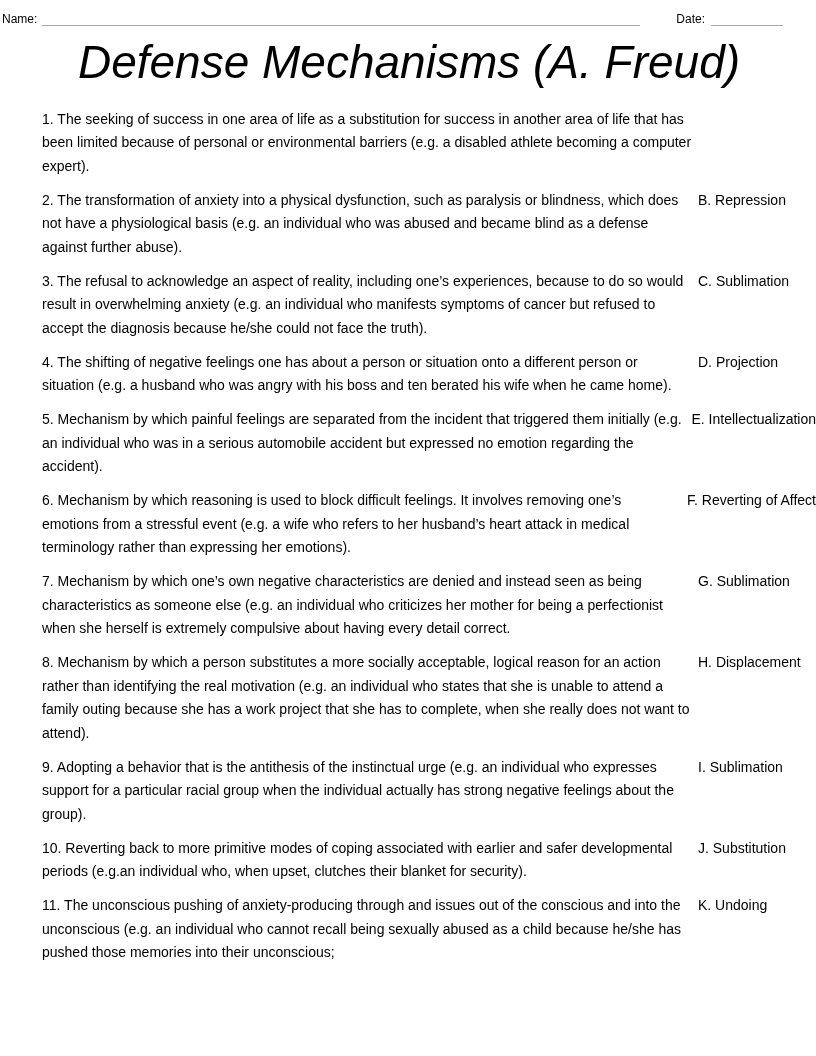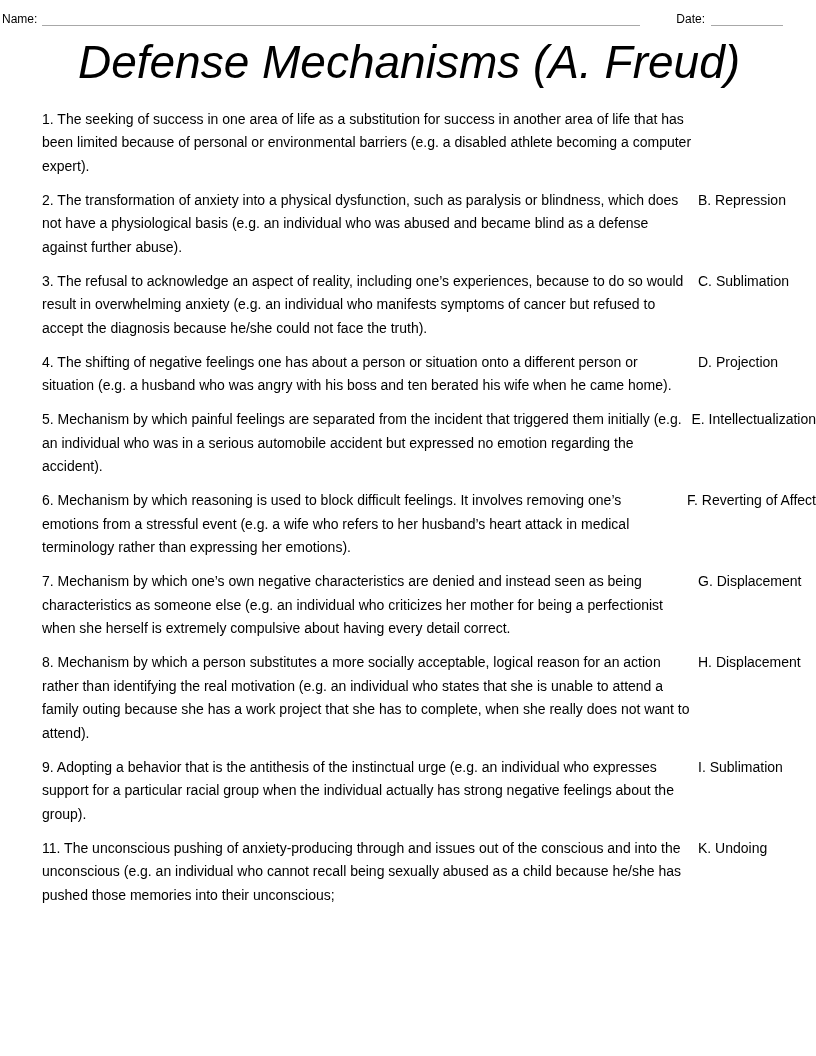--- a/index.html
+++ b/index.html
@@ -99,33 +99,37 @@
     <div class="ans">E. Intellectualization</div>
   </div>
 
   <div class="item">
     <div class="def"><span>6.</span> <span>Mechanism by which reasoning is used to block difficult feelings. It involves removing one’s emotions from a stressful event (e.g. a wife who refers to her husband’s heart attack in medical terminology rather than expressing her emotions).</span></div>
     <div class="ans">F. Reverting of Affect</div>
   </div>
 
   <div class="item">
     <div class="def"><span>7.</span> <span>Mechanism by which one’s own negative characteristics are denied and instead seen as being characteristics as someone else (e.g. an individual who criticizes her mother for being a perfectionist when she herself is extremely compulsive about having every detail correct.</span></div>
-    <div class="ans">G. Displacement</div>
+    <div class="ans">G. Sublimation</div>
   </div>
 
   <div class="item">
     <div class="def"><span>8.</span> <span>Mechanism by which a person substitutes a more socially acceptable, logical reason for an action rather than identifying the real motivation (e.g. an individual who states that she is unable to attend a family outing because she has a work project that she has to complete, when she really does not want to attend).</span></div>
     <div class="ans">H. Displacement</div>
   </div>
 
   <div class="item">
     <div class="def"><span>9.</span> <span>Adopting a behavior that is the antithesis of the instinctual urge (e.g. an individual who expresses support for a particular racial group when the individual actually has strong negative feelings about the group).</span></div>
     <div class="ans">I. Sublimation</div>
   </div>
 
+  <div class="item">
+    <div class="def"><span>10.</span> <span>Reverting back to more primitive modes of coping associated with earlier and safer developmental periods (e.g.an individual who, when upset, clutches their blanket for security).</span></div>
+    <div class="ans">J. Substitution</div>
+  </div>
 
   <div class="item">
     <div class="def"><span>11.</span> <span>The unconscious pushing of anxiety-producing through and issues out of the conscious and into the unconscious (e.g. an individual who cannot recall being sexually abused as a child because he/she has pushed those memories into their unconscious;</span></div>
     <div class="ans">K. Undoing</div>
   </div>
 </div>
 
 </div>
 
 </body></html>

